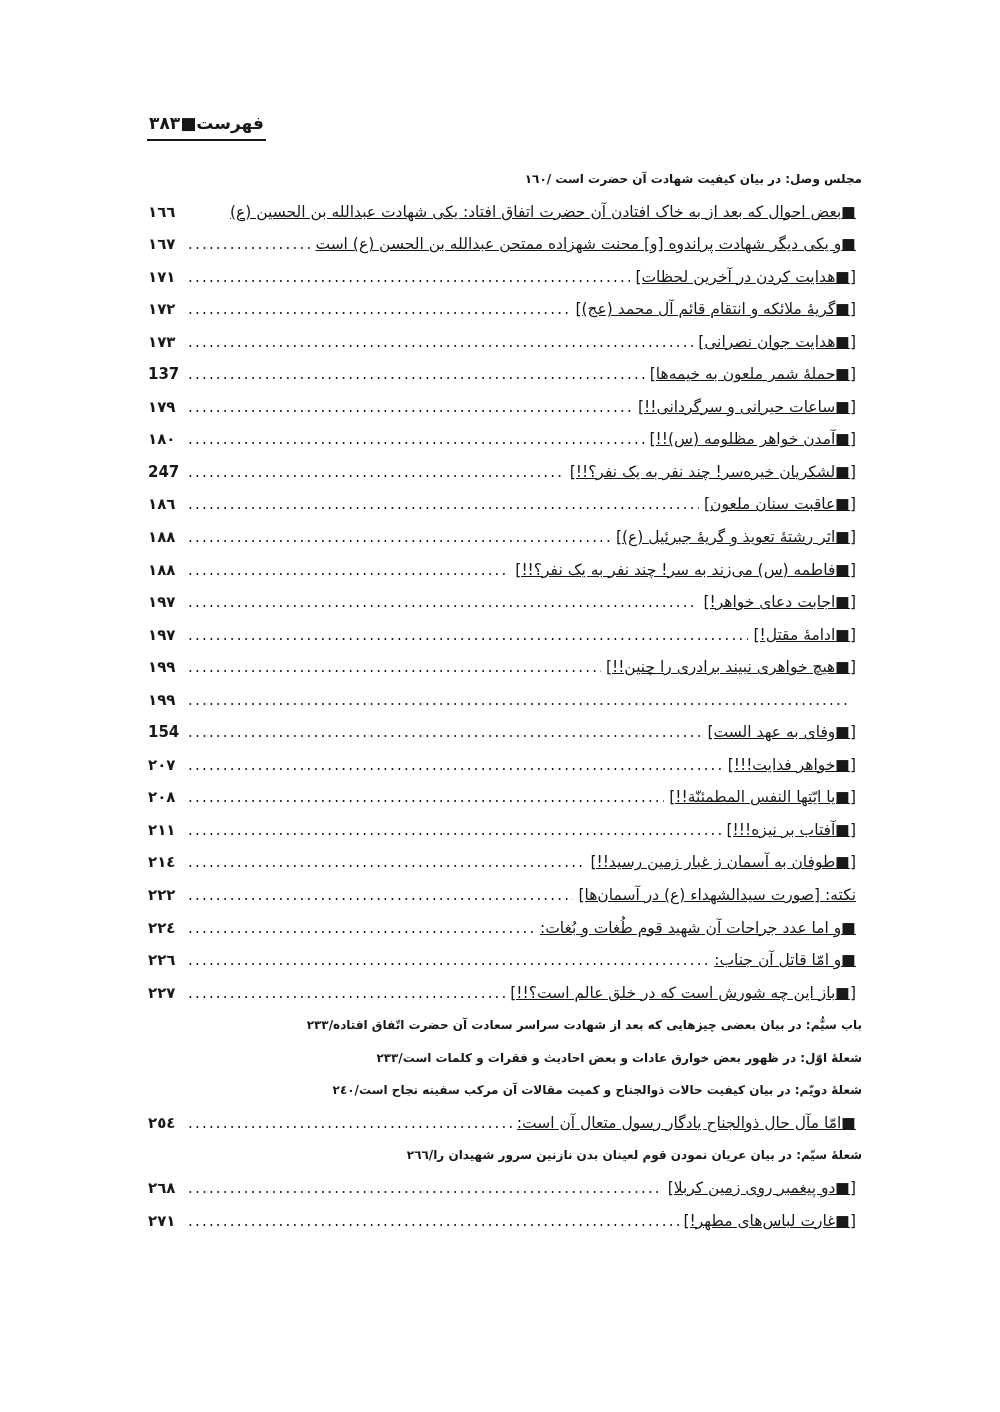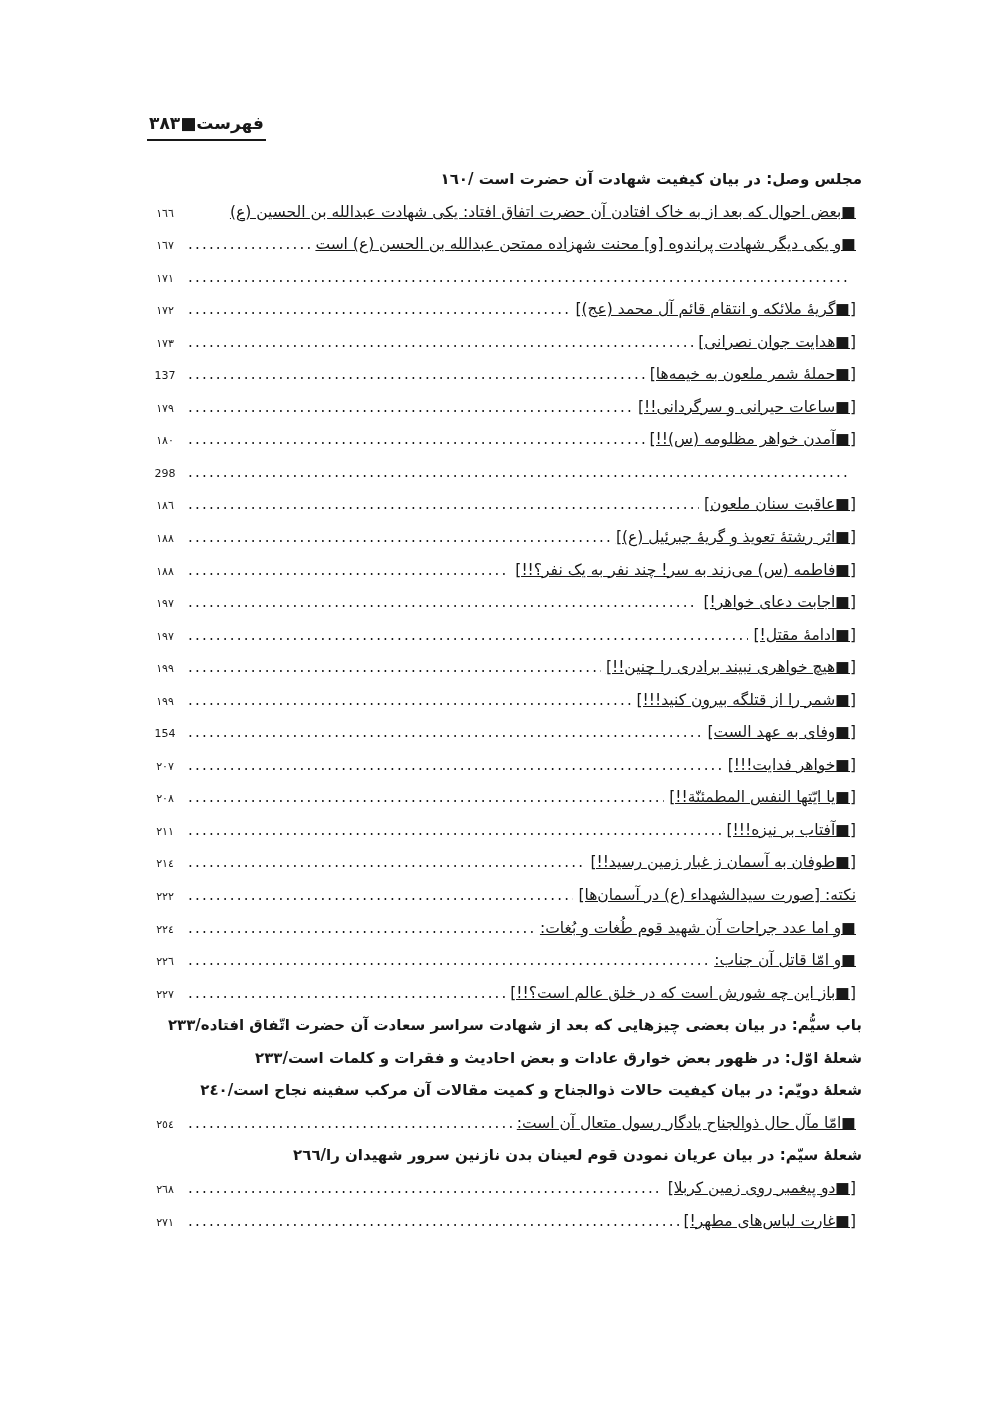--- a/index.html
+++ b/index.html
@@ -33,21 +33,21 @@
   }
   .row {
     display: flex;
     align-items: baseline;
     height: 32.55px;
     line-height: 32.55px;
     white-space: nowrap;
   }
   .row.heading {
     font-weight: bold;
-    font-size: 15px;
+    font-size: 12px;
   }
   .row.entry {
     font-size: 15.5px;
     padding-right: 6px;
   }
   .row.entry .text { flex: 0 1 auto; text-decoration: underline; }
   .leader {
     flex: 1 1 10px;
     min-width: 8px;
     overflow: hidden;
@@ -57,23 +57,24 @@
     direction: ltr;
     text-align: left;
   }
   .leader::after {
     content: "..................................................................................................................................................";
   }
   .leader.empty::after { content: ""; }
   .pagenum {
     flex: 0 0 auto;
     min-width: 34px;
-    font-size: 11px;
+    font-size: 15px;
     direction: ltr;
-    text-align: center;
+    text-align: left;
+    font-weight: bold;
   }
 </style>
 </head>
 <body>
 
 <div class="page">
   <div class="running-head">
     <span dir="ltr">فهرست■٣٨٣</span>
   </div>
 
@@ -85,20 +86,21 @@
         <span class="text">■بعض احوال که بعد از به خاک افتادن آن حضرت اتفاق افتاد: یکی شهادت عبدالله بن الحسین (ع)</span>
         <span class="leader empty"></span>
         <span class="pagenum">١٦٦</span>
       </div>
       <div class="row entry">
         <span class="text">■و یکی دیگر شهادت پراندوه [و] محنت شهزاده ممتحن عبدالله بن الحسن (ع) است</span>
         <span class="leader"></span>
         <span class="pagenum">١٦٧</span>
       </div>
       <div class="row entry">
+        <span class="text">[■هدایت کردن در آخرین لحظات]</span>
         <span class="leader"></span>
         <span class="pagenum">١٧١</span>
       </div>
       <div class="row entry">
         <span class="text">[■گریهٔ ملائکه و انتقام قائم آل محمد (عج)]</span>
         <span class="leader"></span>
         <span class="pagenum">١٧٢</span>
       </div>
       <div class="row entry">
         <span class="text">[■هدایت جوان نصرانی]</span>
@@ -114,22 +116,23 @@
         <span class="text">[■ساعات حیرانی و سرگردانی!!]</span>
         <span class="leader"></span>
         <span class="pagenum">١٧٩</span>
       </div>
       <div class="row entry">
         <span class="text">[■آمدن خواهر مظلومه (س)!!]</span>
         <span class="leader"></span>
         <span class="pagenum">١٨٠</span>
       </div>
       <div class="row entry">
-        <span class="leader"></span>
-        <span class="pagenum">298</span>
+        <span class="text">[■لشکریان خیره‌سر! چند نفر به یک نفر؟!!]</span>
+        <span class="leader"></span>
+        <span class="pagenum">247</span>
       </div>
       <div class="row entry">
         <span class="text">[■عاقبت سنان ملعون]</span>
         <span class="leader"></span>
         <span class="pagenum">١٨٦</span>
       </div>
       <div class="row entry">
         <span class="text">[■اثر رشتهٔ تعویذ و گریهٔ جبرئیل (ع)]</span>
         <span class="leader"></span>
         <span class="pagenum">١٨٨</span>
@@ -148,21 +151,20 @@
         <span class="text">[■ادامهٔ مقتل!]</span>
         <span class="leader"></span>
         <span class="pagenum">١٩٧</span>
       </div>
       <div class="row entry">
         <span class="text">[■هیچ خواهری نبیند برادری را چنین!!]</span>
         <span class="leader"></span>
         <span class="pagenum">١٩٩</span>
       </div>
       <div class="row entry">
-        <span class="text">[■شمر را از قتلگه بیرون کنید!!!]</span>
         <span class="leader"></span>
         <span class="pagenum">١٩٩</span>
       </div>
       <div class="row entry">
         <span class="text">[■وفای به عهد الست]</span>
         <span class="leader"></span>
         <span class="pagenum">154</span>
       </div>
       <div class="row entry">
         <span class="text">[■خواهر فدایت!!!]</span>

